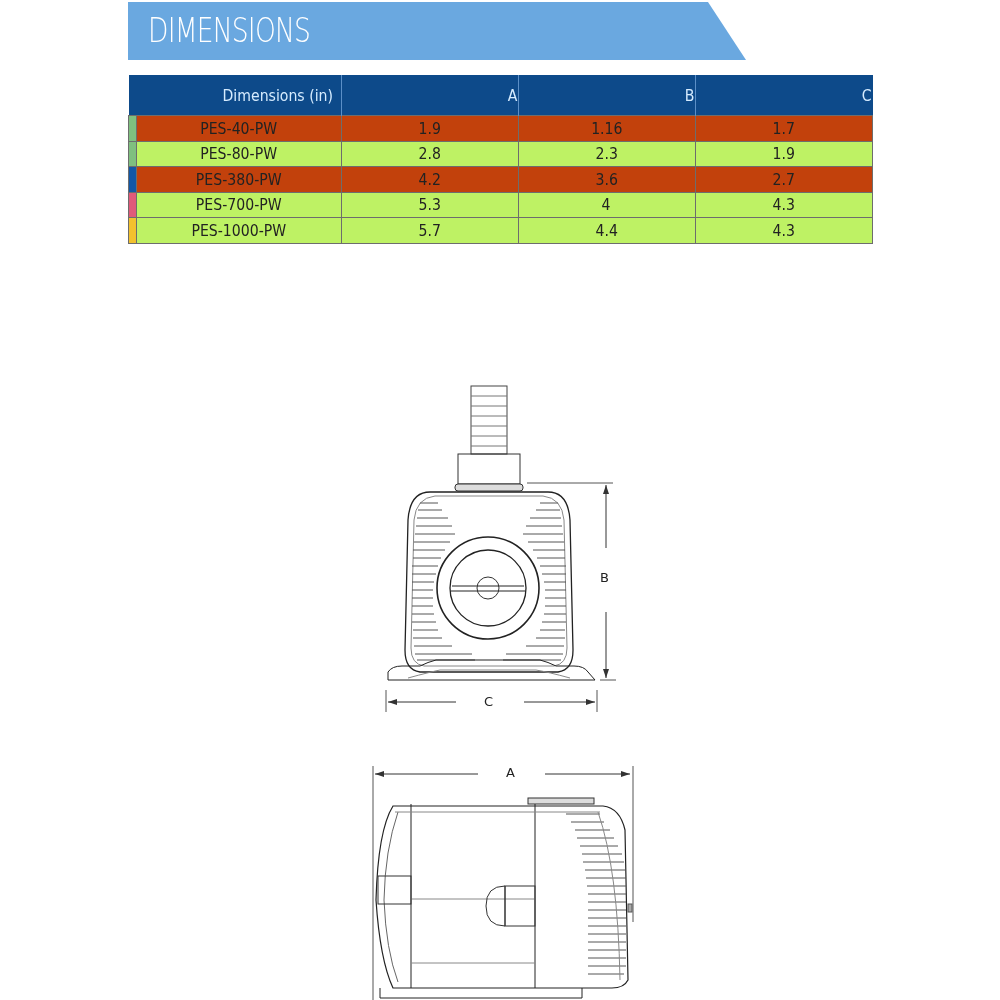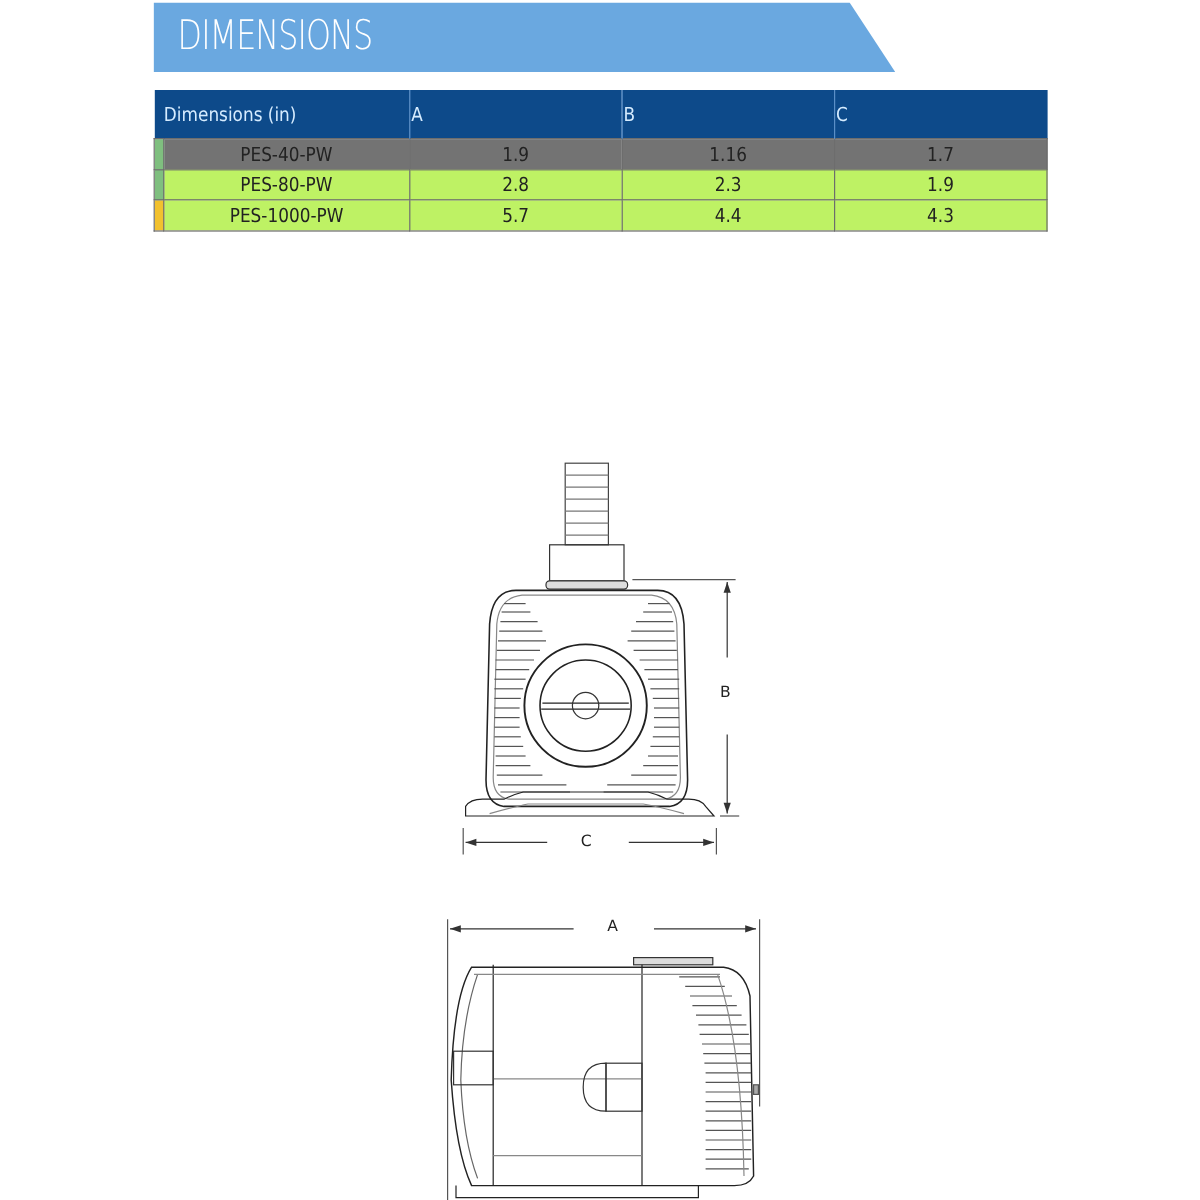--- a/index.html
+++ b/index.html
@@ -1,24 +1,24 @@
 <!DOCTYPE html>
 <html><head>
 <meta charset="utf-8">
 <style>
   html, body { margin:0; padding:0; background:#ffffff; }
   body { width:1000px; height:1000px; position:relative; overflow:hidden; font-family:"Liberation Sans", sans-serif; }
   .banner { position:absolute; left:128px; top:2px; width:618px; height:58px; }
   .banner svg { position:absolute; left:0; top:0; }
   .banner-title { position:absolute; left:20px; top:8px; font-family:"DejaVu Sans", sans-serif; font-size:34px; color:#ffffff; letter-spacing:-1px; transform:scaleX(0.78); transform-origin:left center; font-weight:300; }
   table.dims { position:absolute; left:128px; top:75px; width:745px; border-collapse:collapse; font-family:"DejaVu Sans", sans-serif; font-size:16px; }
-  table.dims th { background:#0d4a8a; color:#d6ecff; font-weight:normal; height:40px; border-right:1px solid #5b8fc7; padding:0; text-align:left; }
+  table.dims th { background:#0d4a8a; color:#d6ecff; font-weight:normal; height:40px; border-right:1px solid #5b8fc7; padding:0; text-align:right; }
   table.dims th:last-child { border-right:none; }
   table.dims td { height:24.5px; padding:0; text-align:center; border:1px solid #6d6d6d; color:#222; }
-  table.dims tr.shade td { background:#737373; }
+  table.dims tr.shade td { background:#c2410c; }
   table.dims tr.plain td { background:#bef264; }
   table.dims td.bar { width:7px; border-right:1px solid #6d6d6d; }
   .cell-text { display:inline-block; transform:scaleX(0.88); }
   .diagram { position:absolute; left:0; top:0; }
   .dim-label { position:absolute; font-family:"DejaVu Sans", sans-serif; font-size:13px; color:#222; }
 </style>
 </head>
 <body>
 
 <div class="banner">
@@ -44,20 +44,34 @@
         <td><span class="cell-text">1.9</span></td>
         <td><span class="cell-text">1.16</span></td>
         <td><span class="cell-text">1.7</span></td>
       </tr>
       <tr class="plain">
         <td class="bar" style="background: rgb(127, 191, 127);"></td>
         <td><span class="cell-text">PES-80-PW</span></td>
         <td><span class="cell-text">2.8</span></td>
         <td><span class="cell-text">2.3</span></td>
         <td><span class="cell-text">1.9</span></td>
+      </tr>
+      <tr class="shade">
+        <td class="bar" style="background: rgb(18, 87, 166);"></td>
+        <td><span class="cell-text">PES-380-PW</span></td>
+        <td><span class="cell-text">4.2</span></td>
+        <td><span class="cell-text">3.6</span></td>
+        <td><span class="cell-text">2.7</span></td>
+      </tr>
+      <tr class="plain">
+        <td class="bar" style="background: rgb(224, 90, 122);"></td>
+        <td><span class="cell-text">PES-700-PW</span></td>
+        <td><span class="cell-text">5.3</span></td>
+        <td><span class="cell-text">4</span></td>
+        <td><span class="cell-text">4.3</span></td>
       </tr>
       <tr class="plain">
         <td class="bar" style="background: rgb(242, 193, 46);"></td>
         <td><span class="cell-text">PES-1000-PW</span></td>
         <td><span class="cell-text">5.7</span></td>
         <td><span class="cell-text">4.4</span></td>
         <td><span class="cell-text">4.3</span></td>
       </tr>
     </tbody>
 </table>

